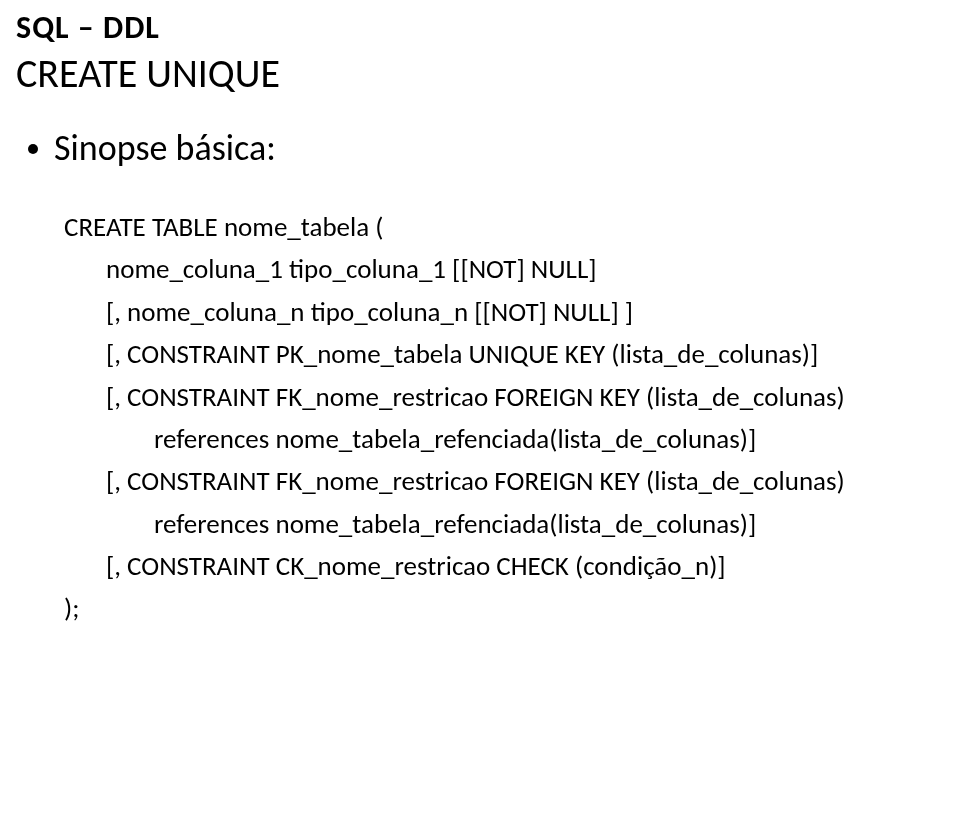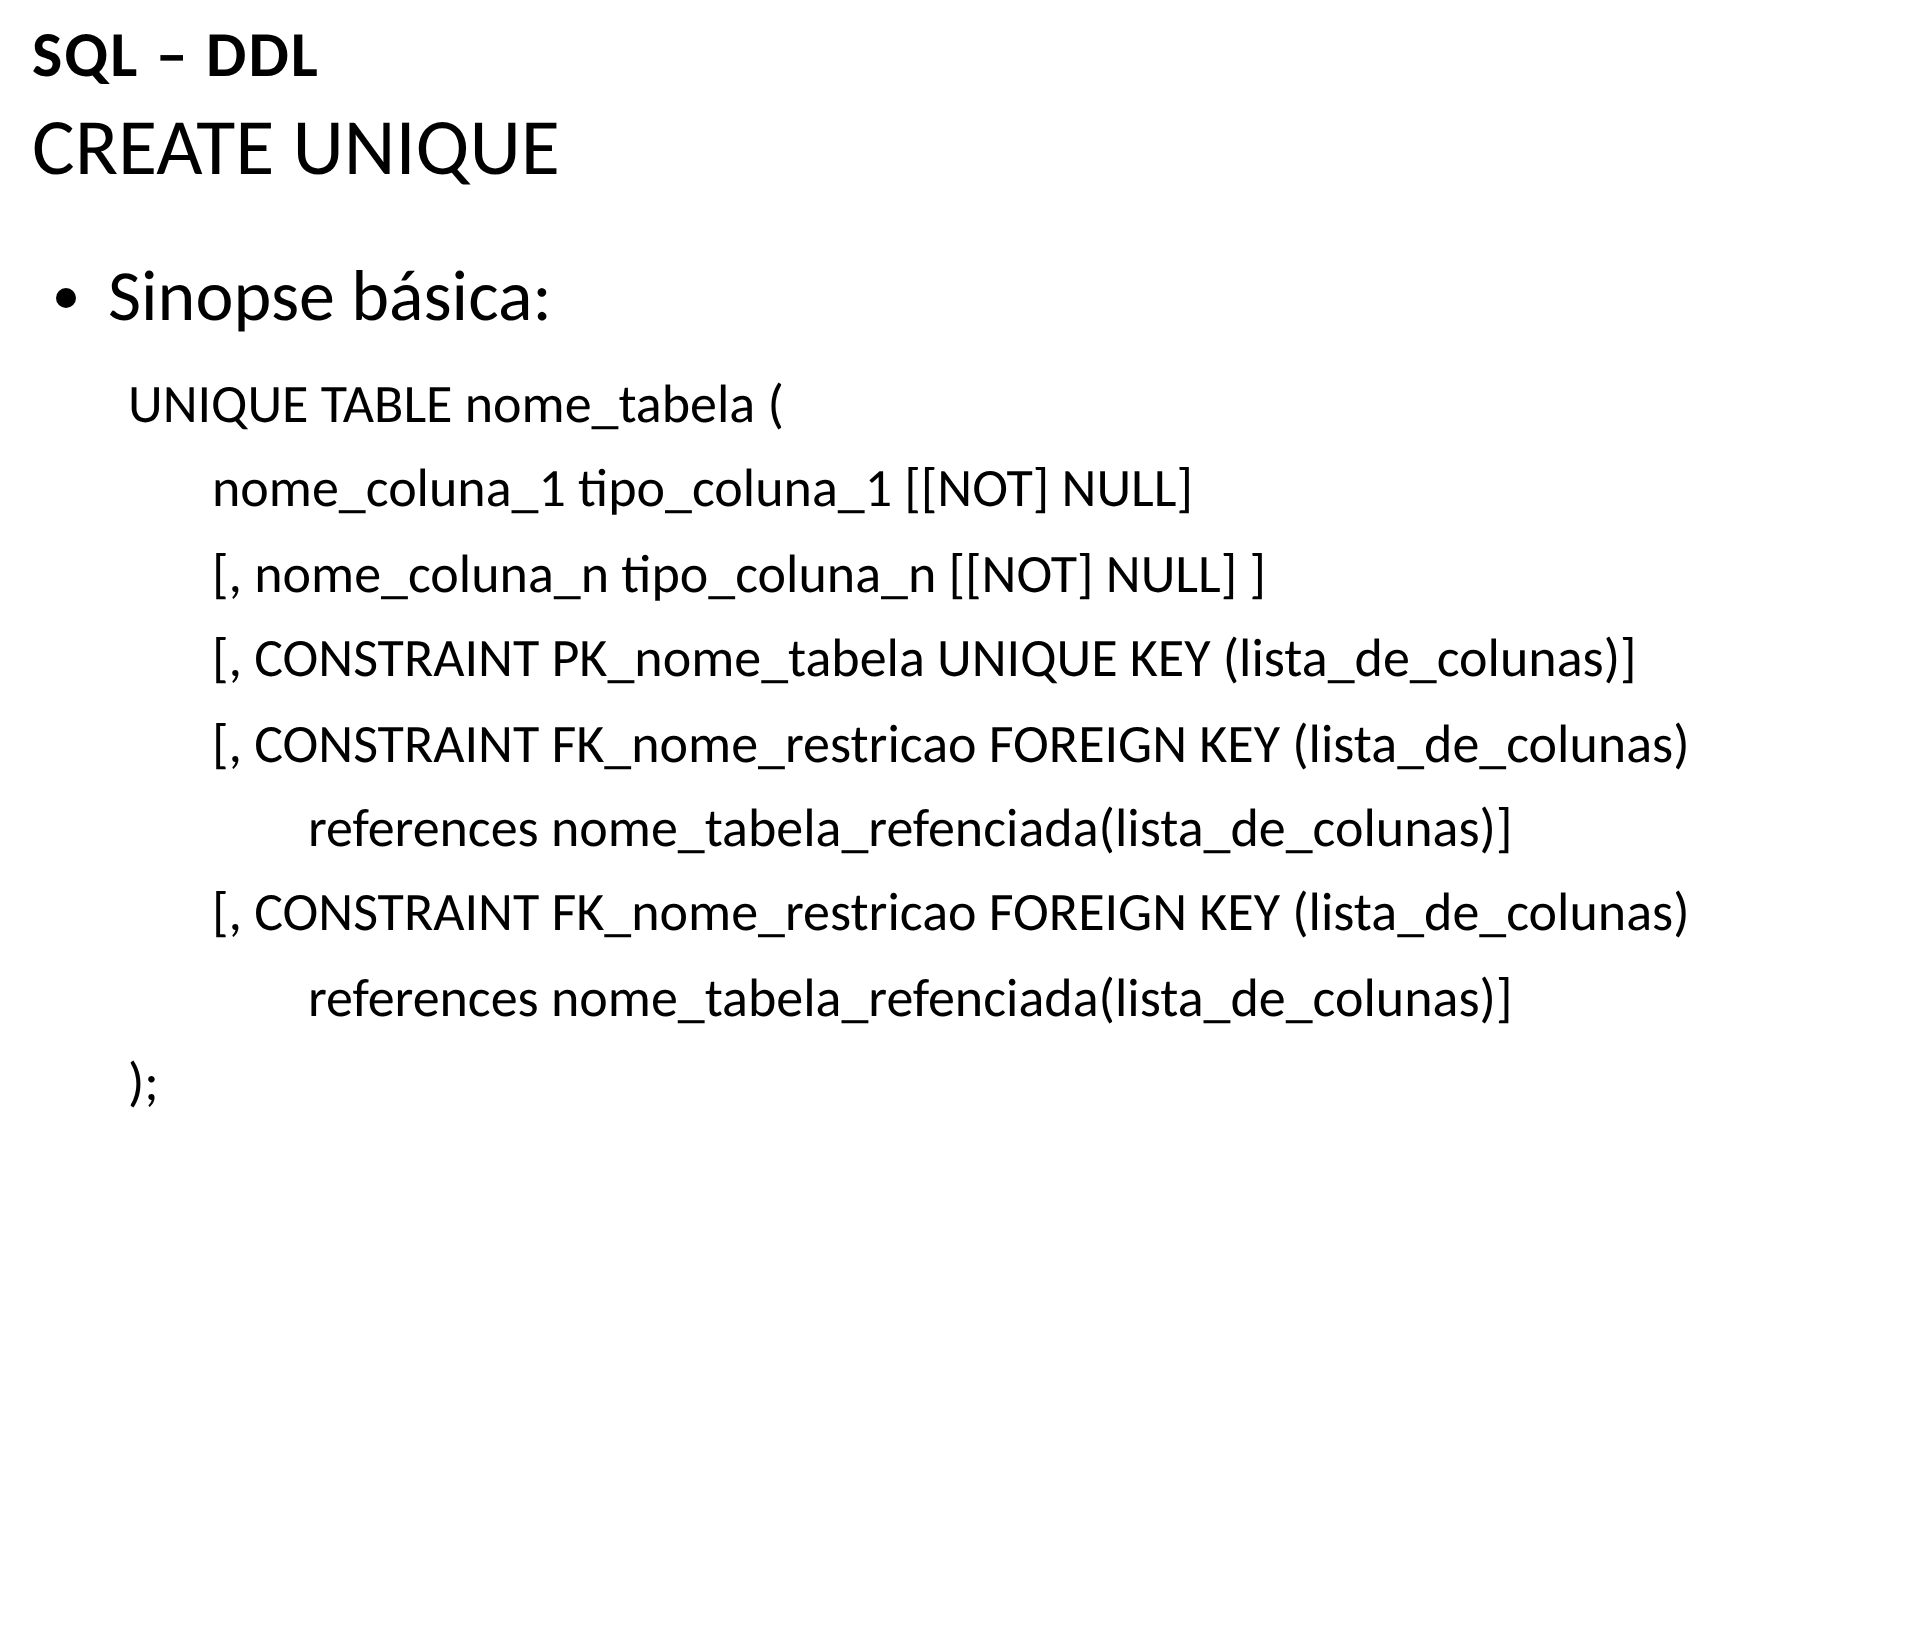--- a/index.html
+++ b/index.html
@@ -18,21 +18,21 @@
     }
     .subtitle {
       font-size: 40px;
       font-weight: 400;
       margin-bottom: 28px;
     }
     .bullet-line {
       font-size: 36px;
       font-weight: 400;
       margin-left: 12px;
-      margin-bottom: 12px;
+      margin-bottom: 36px;
     }
     .bullet-dot {
       display: inline-block;
       width: 10px;
       height: 10px;
       background: #000;
       border-radius: 50%;
       vertical-align: middle;
       margin-right: 16px;
       position: relative;
@@ -55,22 +55,23 @@
   <span class="title-bold">SQL </span><span class="title-bold">– </span><span class="title-bold">DDL</span>
 </div>
 
 <div class="subtitle">CREATE UNIQUE</div>
 
 <div class="bullet-line">
   <span class="bullet-dot"></span><span>Sinopse básica:</span>
 </div>
 
 <div class="code-block">
-  <div class="code-line">UNIQUE TABLE nome_tabela (</div>
+  <div class="code-line">CREATE TABLE nome_tabela (</div>
   <div class="code-line i1">nome_coluna_1 tipo_coluna_1 [[NOT] NULL]</div>
   <div class="code-line i1">[, nome_coluna_n tipo_coluna_n [[NOT] NULL] ]</div>
   <div class="code-line i1">[, CONSTRAINT PK_nome_tabela UNIQUE KEY (lista_de_colunas)]</div>
   <div class="code-line i1">[, CONSTRAINT FK_nome_restricao FOREIGN KEY (lista_de_colunas)</div>
   <div class="code-line i2">references nome_tabela_refenciada(lista_de_colunas)]</div>
   <div class="code-line i1">[, CONSTRAINT FK_nome_restricao FOREIGN KEY (lista_de_colunas)</div>
   <div class="code-line i2">references nome_tabela_refenciada(lista_de_colunas)]</div>
+  <div class="code-line i1">[, CONSTRAINT CK_nome_restricao CHECK (condição_n)]</div>
   <div class="code-line">);</div>
 </div>
 
 </body></html>

